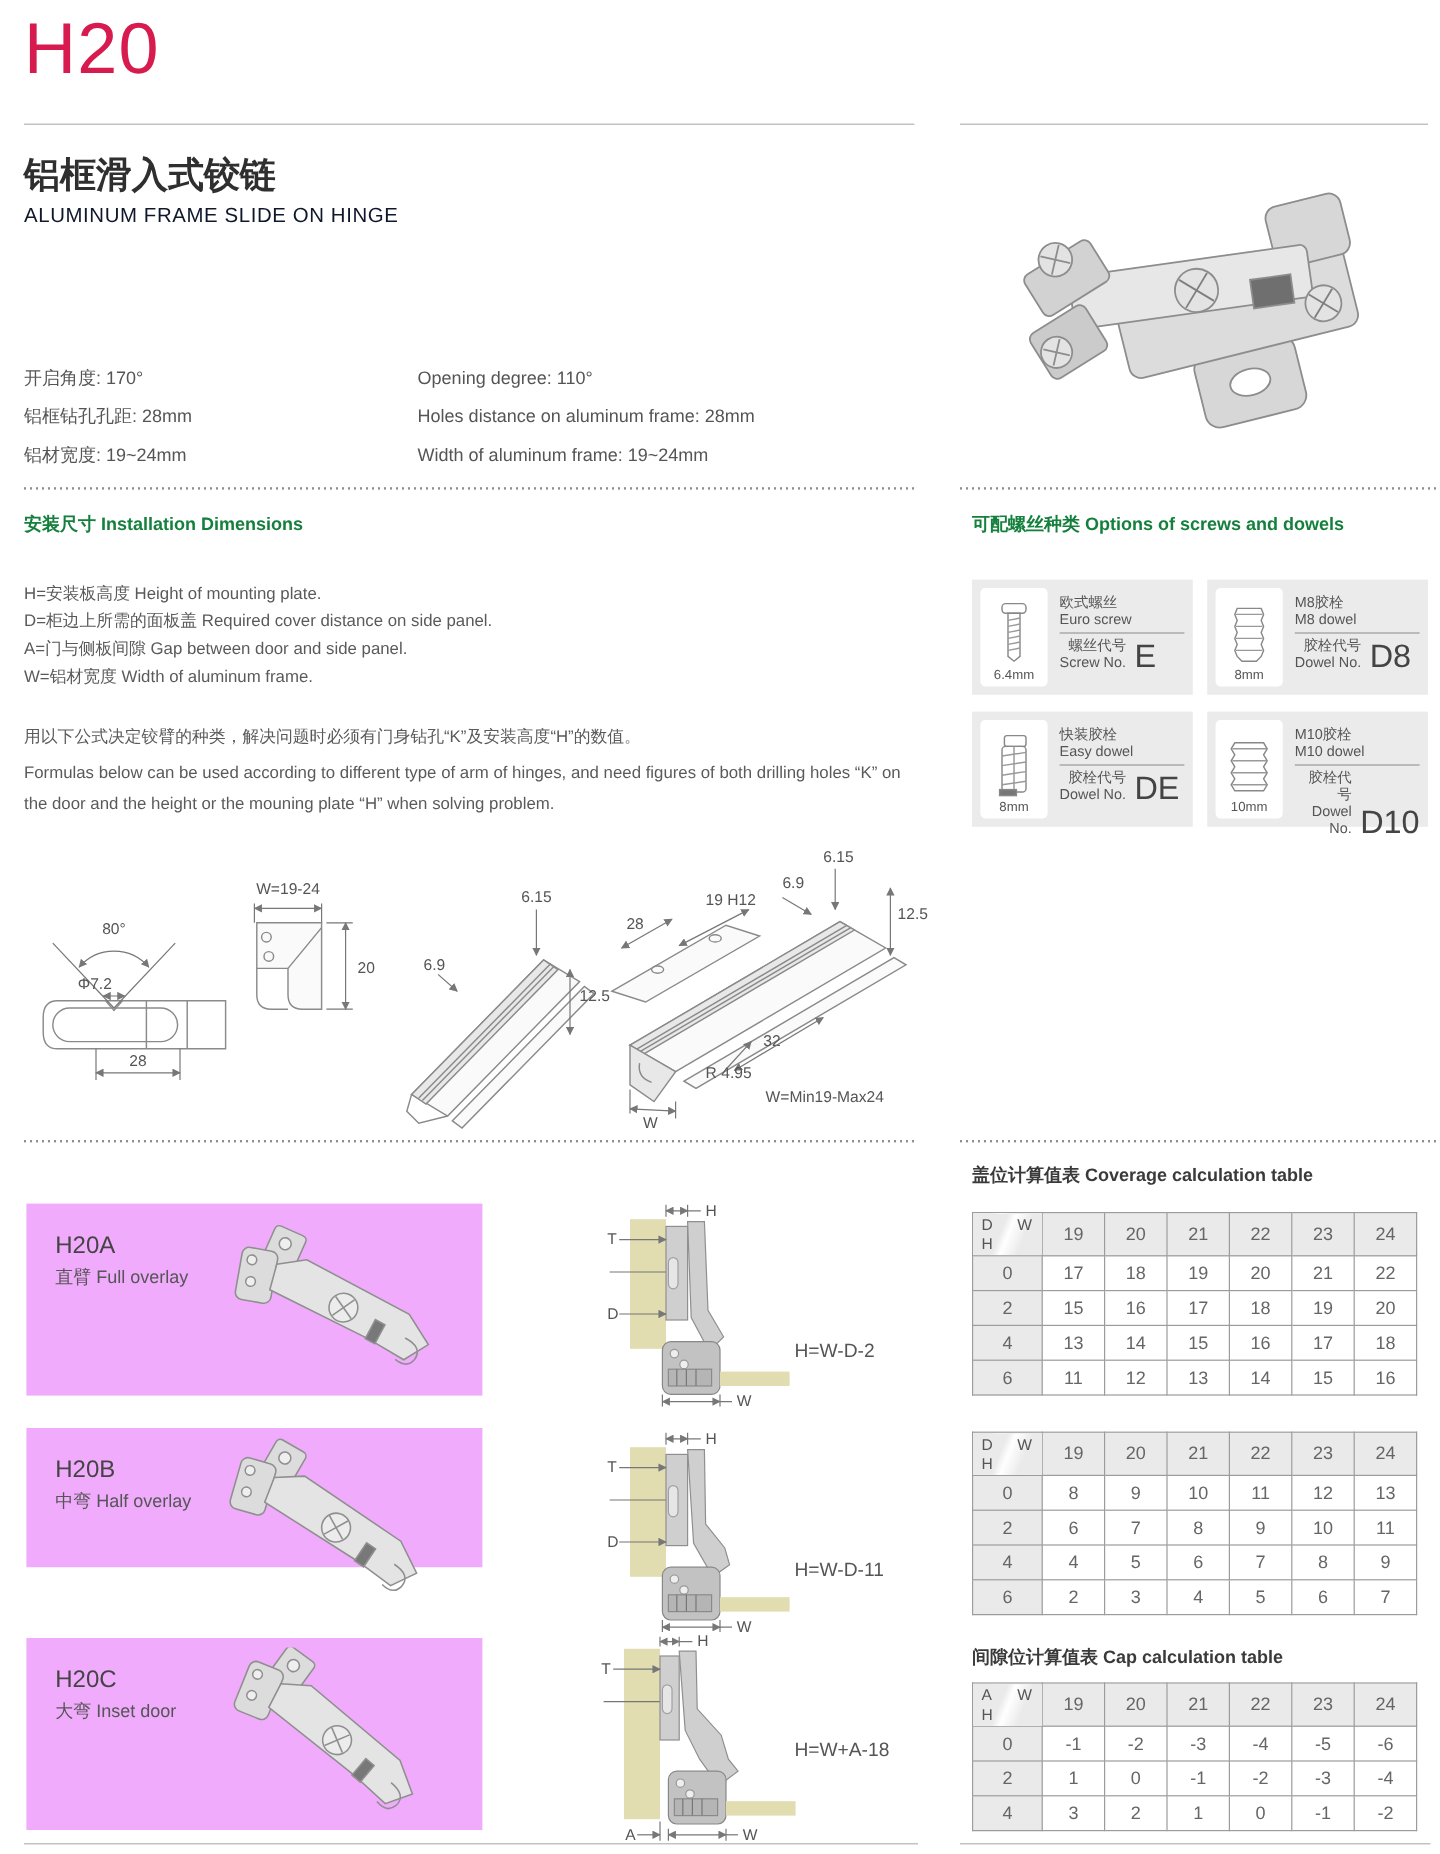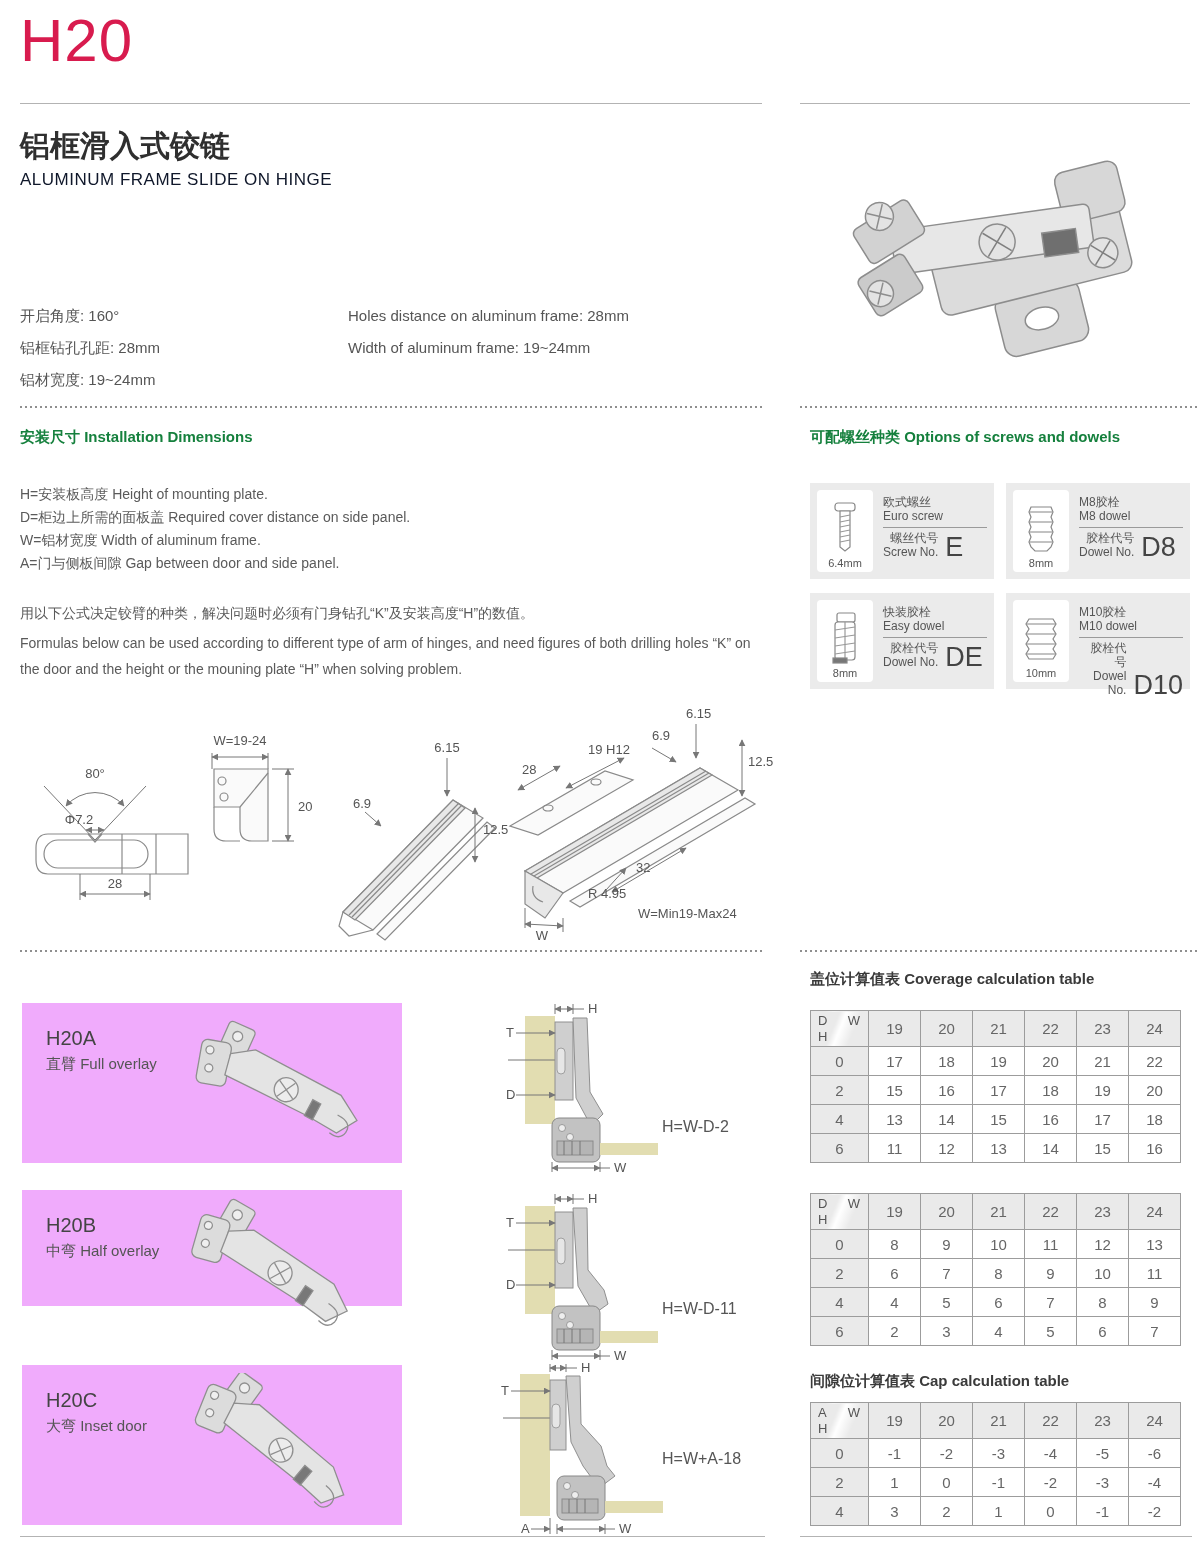--- a/index.html
+++ b/index.html
@@ -115,38 +115,39 @@
       <line x1="61" y1="37" x2="79" y2="55"></line>
         <line x1="79" y1="37" x2="61" y2="55"></line>
       <circle cx="30" cy="112" r="13" fill="#e3e3e3"></circle>
       <line x1="22" y1="104" x2="38" y2="120"></line>
         <line x1="38" y1="104" x2="22" y2="120"></line>
     </g>
   </g>
 </svg>
 
 <div class="spec-col" style="left:20px">
-  <div>开启角度: 160°</div>
+  <div>开启角度: 170°</div>
   <div>铝框钻孔孔距: 28mm</div>
   <div>铝材宽度: 19~24mm</div>
 </div>
 <div class="spec-col" style="left:348px">
+  <div>Opening degree: 110°</div>
   <div>Holes distance on aluminum frame: 28mm</div>
   <div>Width of aluminum frame: 19~24mm</div>
 </div>
 
 <div class="dotted" style="left:20px;top:406px;width:742px"></div>
 <div class="dotted" style="left:800px;top:406px;width:400px"></div>
 
 <div class="sec-head" style="left:20px;top:428px">安装尺寸 Installation Dimensions</div>
 <div class="defs">
   <div>H=安装板高度  Height of mounting plate.</div>
   <div>D=柜边上所需的面板盖  Required cover distance on side panel.</div>
+  <div>A=门与侧板间隙  Gap between door and side panel.</div>
   <div>W=铝材宽度  Width of aluminum frame.</div>
-  <div>A=门与侧板间隙  Gap between door and side panel.</div>
 </div>
 <div class="note" style="top:600px">用以下公式决定铰臂的种类，解决问题时必须有门身钻孔“K”及安装高度“H”的数值。</div>
 <div class="note" style="top:630px">Formulas below can be used according to different type of arm of hinges, and need figures of both drilling holes “K” on the door and the height or the mouning plate “H” when solving problem.</div>
 
 <div class="sec-head" style="left:810px;top:428px">可配螺丝种类  Options of screws and dowels</div>
 <div class="screw-grid">
 
   <div class="screw-card">
     <div class="screw-img">
       <svg width="34" height="56" viewBox="0 0 34 56">

